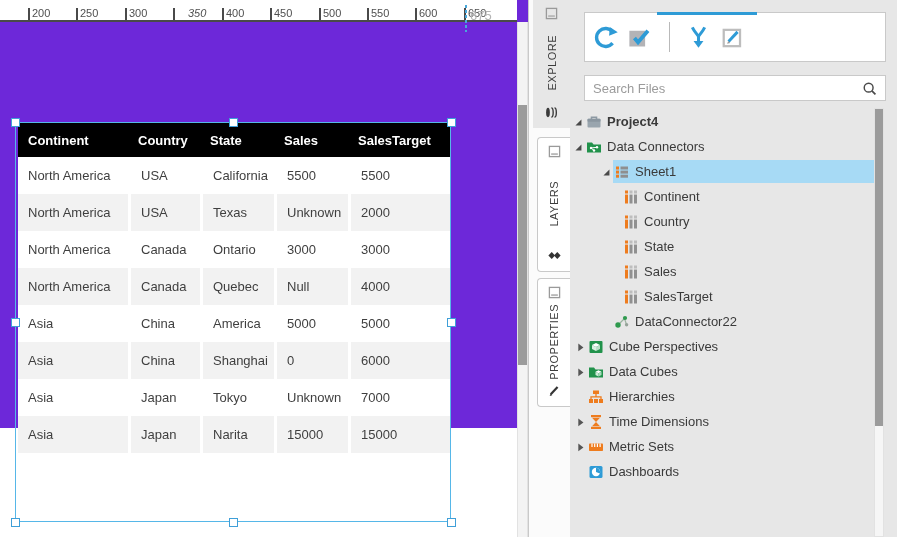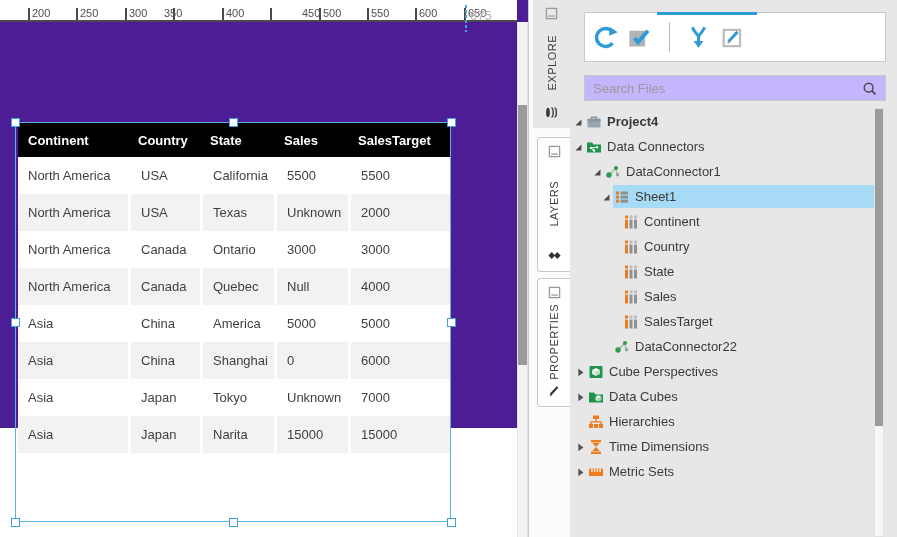--- a/index.html
+++ b/index.html
@@ -1,19 +1,19 @@
 <!DOCTYPE html>
 <html><head>
 <meta charset="utf-8">
 <style>
   html,body{margin:0;padding:0;}
   .screen{position:relative;width:897px;height:537px;overflow:hidden;background:#fff;
     font-family:"Liberation Sans",sans-serif;-webkit-font-smoothing:antialiased;}
   
-  .canvas{position:absolute;left:0;top:0;width:528px;height:428px;background:#4c1d95;}
+  .canvas{position:absolute;left:0;top:0;width:528px;height:428px;background:#6d28d9;}
   .ruler{position:absolute;left:0;top:0;width:517px;height:20px;background:#fff;border-bottom:2px solid #4a4a4a;}
   .tick{position:absolute;bottom:0;width:2px;height:12px;background:#4a4a4a;}
   .tick-label{position:absolute;bottom:1px;font-size:11px;color:#4f4f4f;}
   .cursor-line{position:absolute;left:465px;top:5px;width:2px;height:27px;
     background:repeating-linear-gradient(to bottom,#49a8da 0 3px,transparent 3px 5px);}
   .cursor-label{position:absolute;left:470px;top:8px;font-size:13px;color:#b3b3b3;}
   .canvas-vscroll{position:absolute;left:517px;top:22px;width:11px;height:515px;background:#f3f3f3;
     border-left:1px solid #e2e2e2;border-right:1px solid #e2e2e2;box-sizing:border-box;}
   .canvas-vscroll .thumb{position:absolute;left:0;top:83px;width:100%;height:260px;background:#9b9b9b;}
   
@@ -35,21 +35,21 @@
   .vlabel{writing-mode:vertical-rl;transform:rotate(180deg);font-size:11px;letter-spacing:.5px;color:#3c3c3c;}
   
   .panel{position:absolute;left:570px;top:0;right:0;bottom:0;background:#e7e7e7;}
   .toolbar{position:absolute;left:14px;top:12px;width:302px;height:50px;background:#fff;
     border:1px solid #c9c9c9;box-sizing:border-box;}
   .tb-indicator{position:absolute;left:72px;top:-1px;width:100px;height:3px;}
   .tb-row{display:flex;align-items:center;height:100%;padding-left:4px;}
   .tb-btn{width:32px;height:32px;margin-right:2px;display:flex;align-items:center;justify-content:center;
     background:none;border:none;padding:0;cursor:pointer;}
   .tb-divider{width:1px;height:30px;background:#b9b9b9;margin:0 12px;}
-  .searchbox{position:absolute;left:14px;top:75px;width:302px;height:26px;background:#c4b5fd;
+  .searchbox{position:absolute;left:14px;top:75px;width:302px;height:26px;background:#ffffff;
     border:1px solid #c9c9c9;box-sizing:border-box;display:flex;align-items:center;}
   .searchbox input{flex:1;border:none;outline:none;font-family:"Liberation Sans",sans-serif;
     font-size:13px;color:#444;padding:0 0 0 8px;background:transparent;}
   .searchbox input::placeholder{color:#9b9b9b;}
   .search-ic{margin:0 7px 0 4px;flex:0 0 auto;display:flex;}
   .tree{position:absolute;left:0;top:109px;right:0;}
   .tree-row{position:relative;height:25px;display:flex;align-items:center;font-size:13px;color:#3a3a3a;cursor:pointer;}
   .tree-row .hl{position:absolute;top:1px;bottom:1px;right:23px;z-index:0;}
   .tr-exp{width:16px;height:16px;flex:0 0 16px;display:flex;align-items:center;justify-content:center;z-index:1;}
   .tr-ic{width:16px;height:16px;flex:0 0 16px;margin-right:5px;display:flex;align-items:center;justify-content:center;z-index:1;}
@@ -71,25 +71,25 @@
 
   <div class="canvas">
     <div class="ruler">
         <span class="tick" style="left: 28px;"></span>
         <span class="tick-label" style="left: 32px;">200</span>
         <span class="tick" style="left: 76px;"></span>
         <span class="tick-label" style="left: 80px;">250</span>
         <span class="tick" style="left: 125px;"></span>
         <span class="tick-label" style="left: 129px;">300</span>
         <span class="tick" style="left: 173px;"></span>
-        <span class="tick-label" style="left: 164px;">350</span>
+        <span class="tick-label" style="left: 188px; font-style: italic;">350</span>
         <span class="tick" style="left: 222px;"></span>
         <span class="tick-label" style="left: 226px; text-align: center;">400</span>
         <span class="tick" style="left: 270px;"></span>
-        <span class="tick-label" style="left: 274px; margin-left: 28px;">450</span>
+        <span class="tick-label" style="left: 274px;">450</span>
         <span class="tick" style="left: 319px;"></span>
         <span class="tick-label" style="left: 323px;">500</span>
         <span class="tick" style="left: 367px;"></span>
         <span class="tick-label" style="left: 371px;">550</span>
         <span class="tick" style="left: 415px;"></span>
         <span class="tick-label" style="left: 419px;">600</span>
         <span class="tick" style="left: 464px;"></span>
         <span class="tick-label" style="left: 468px;">650</span>
       </div>
     <div class="cursor-line"></div>
@@ -285,37 +285,20 @@
               <polygon points="1,3.5 6,3.5 7.6,5.5 15,5.5 15,13.5 1,13.5" fill="#21924b"></polygon>
               <line x1="5" y1="9" x2="11" y2="8.3" stroke="#fff" stroke-width="1"></line>
               <line x1="5" y1="9" x2="8" y2="11.5" stroke="#fff" stroke-width="1"></line>
               <circle cx="5" cy="9" r="1.2" fill="#fff"></circle>
               <circle cx="11" cy="8.3" r="1.2" fill="#fff"></circle>
               <circle cx="8" cy="11.5" r="1.2" fill="#fff"></circle>
             </svg>
           </span>
           <span class="tr-label">Data Connectors</span>
         </div>
-        <div class="tree-row" style="padding-left: 19px;">
-          <span class="tr-exp">
-            <svg class="ic12" viewBox="0 0 14 14" xmlns="http://www.w3.org/2000/svg">
-              <polygon points="11,4 11,11 4,11" fill="#4a4a4a"></polygon>
-            </svg>
-          </span>
-          <span class="tr-ic">
-            <svg class="ic16" viewBox="0 0 16 16" xmlns="http://www.w3.org/2000/svg">
-              <line x1="4.5" y1="10.5" x2="10.5" y2="4.5" stroke="#9bb3a0" stroke-width="1.2"></line>
-              <line x1="10.5" y1="4.5" x2="12.3" y2="10" stroke="#9bb3a0" stroke-width="1.2"></line>
-              <circle cx="4" cy="11" r="2.7" fill="#2f9a4e"></circle>
-              <circle cx="11" cy="4" r="2.1" fill="#2f9a4e"></circle>
-              <circle cx="12.6" cy="10.8" r="1.7" fill="#96a39a"></circle>
-            </svg>
-          </span>
-          <span class="tr-label">DataConnector1</span>
-        </div>
         <div class="tree-row" style="padding-left: 28px;">
           <div class="hl" style="left: 43px; background: rgb(167, 218, 245);"></div>
           <span class="tr-exp">
             <svg class="ic12" viewBox="0 0 14 14" xmlns="http://www.w3.org/2000/svg">
               <polygon points="11,4 11,11 4,11" fill="#4a4a4a"></polygon>
             </svg>
           </span>
           <span class="tr-ic">
             <svg class="ic16" viewBox="0 0 16 16" xmlns="http://www.w3.org/2000/svg">
               <rect x="2" y="2.5" width="3" height="3" fill="#ee7c1e"></rect>
@@ -479,18 +462,29 @@
             </svg>
           </span>
           <span class="tr-ic">
             <svg class="ic16" viewBox="0 0 16 16" xmlns="http://www.w3.org/2000/svg">
               <rect x="1" y="4.5" width="14" height="7.5" rx="0.8" fill="#ee7c1e"></rect>
               <path d="M4 4.5 V8 M6.7 4.5 V8 M9.4 4.5 V8 M12.1 4.5 V8" stroke="#ffffff" stroke-width="1.2" fill="none"></path>
             </svg>
           </span>
           <span class="tr-label">Metric Sets</span>
         </div>
+        <div class="tree-row" style="padding-left: 2px;">
+          <span class="tr-exp"></span>
+          <span class="tr-ic">
+            <svg class="ic16" viewBox="0 0 16 16" xmlns="http://www.w3.org/2000/svg">
+              <rect x="1.5" y="2" width="13" height="12" rx="1.5" fill="#2e9bd6"></rect>
+              <circle cx="8" cy="8" r="4.2" fill="#ffffff"></circle>
+              <path d="M8 8 L8 3.8 A4.2 4.2 0 0 1 11.9 9.5 Z" fill="#2e9bd6"></path>
+            </svg>
+          </span>
+          <span class="tr-label">Dashboards</span>
+        </div>
       </div>
     <div class="pscroll">
       <div class="thumb"></div>
     </div>
   </div>
 </div>
 
 </body></html>

